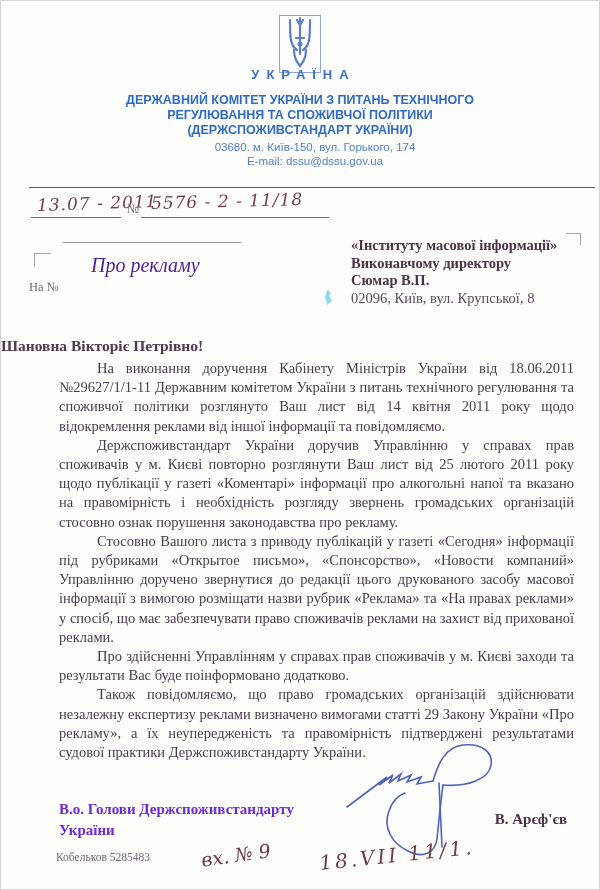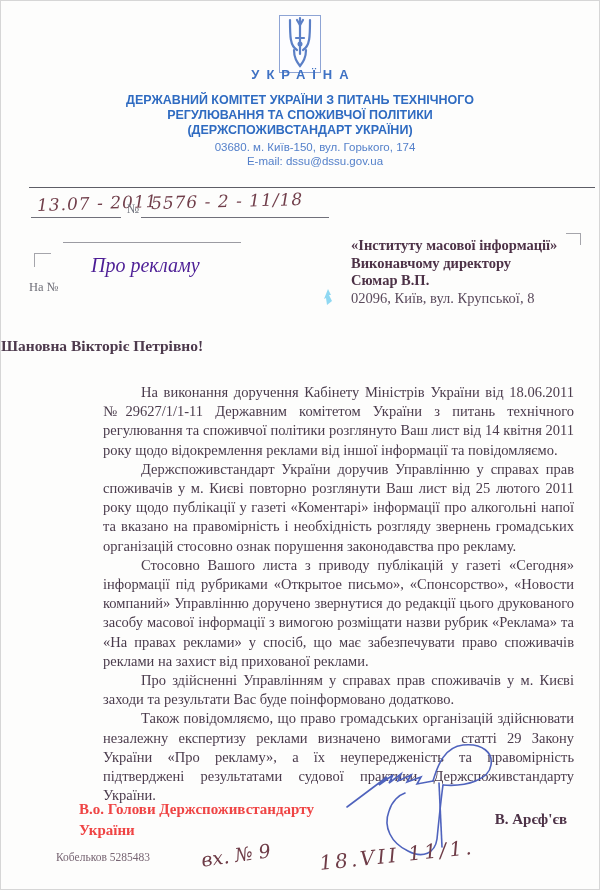--- a/index.html
+++ b/index.html
@@ -35,27 +35,27 @@
   
   .recipient{position:absolute;top:236px;left:350px;width:235px;font-size:14.5px;
     line-height:17.5px;color:#4d3247;font-weight:bold;}
   .recipient .plain{font-weight:normal;color:#5a4a5c;}
   .corner-right{position:absolute;top:232px;right:18px;width:14px;height:11px;
     border-right:1px solid #a5a5ab;border-top:1px solid #a5a5ab;}
   .cyan-mark{position:absolute;top:288px;left:321px;}
   
   .salutation{position:absolute;top:336px;left:0;width:100%;
     font-weight:bold;font-size:15.5px;color:#4d3a4d;}
-  .body-text{position:absolute;top:382px;left:58px;right:25px;
-    font-size:14.5px;line-height:19.2px;color:#4a3b4c;text-align:justify;margin-left:44px;}
+  .body-text{position:absolute;top:358px;left:58px;right:25px;
+    font-size:14.5px;line-height:19.2px;color:#4a3b4c;text-align:justify;}
   .body-text p{margin:0;text-indent:38px;}
   .body-text b{font-weight:normal;}
   
   .sig-title{position:absolute;top:798px;left:58px;font-weight:bold;font-size:15px;
-    line-height:21px;color:#ef4444;margin-left:20px;}
+    line-height:21px;color:#6d28d9;}
   .sig-name{position:absolute;top:810px;right:32px;font-weight:bold;font-size:15px;color:#4d3247;}
   .sig-svg{position:absolute;top:738px;left:342px;}
   
   .executor{position:absolute;top:850px;left:55px;font-size:11.5px;color:#776573;}
   .annot1{position:absolute;top:843px;left:200px;font-size:19px;transform:rotate(-8deg);color:#6e3c47;}
   .annot2{position:absolute;top:842px;left:318px;font-size:20px;transform:rotate(-6deg);color:#6e3c47;letter-spacing:3px;}
 </style>
 </head>
 <body>
 

